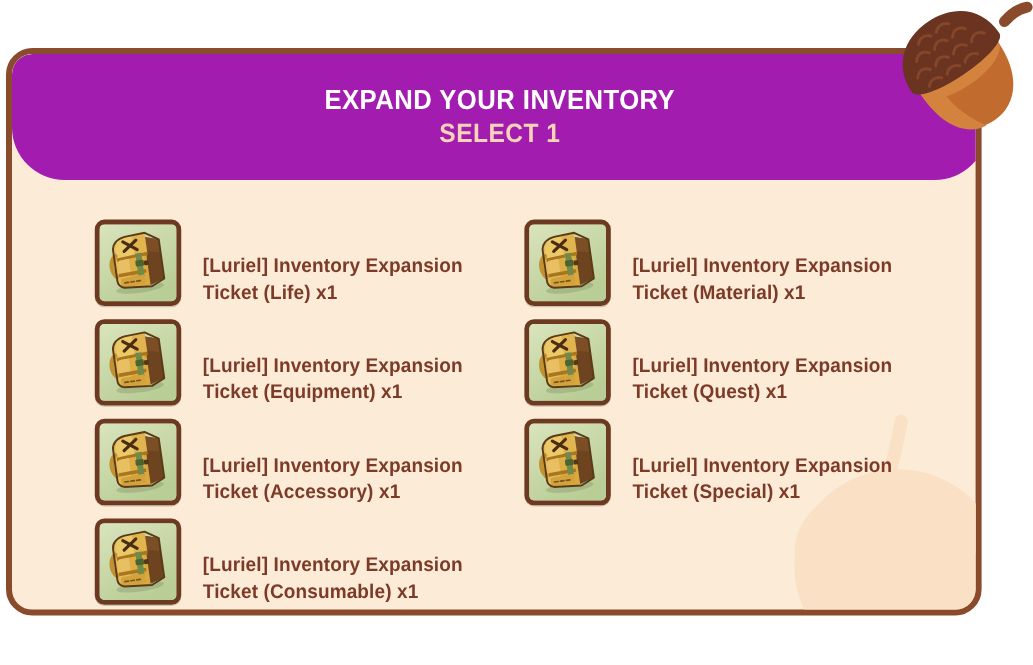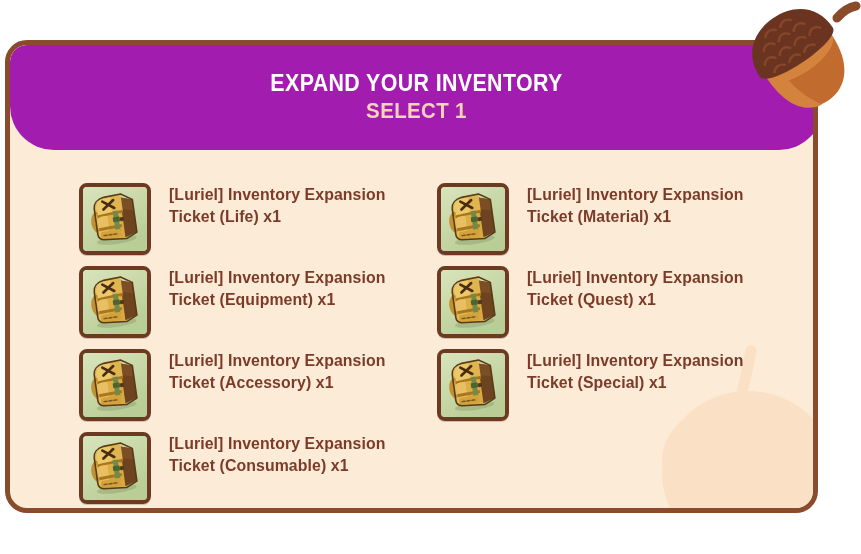--- a/index.html
+++ b/index.html
@@ -77,21 +77,21 @@
     position: absolute;
     left: 0;
     top: 105px;
     width: 813px;
     height: 363px;
     z-index: 2;
   }
   .item-row {
     position: absolute;
     display: flex;
-    align-items: flex-start;
+    align-items: flex-end;
     width: 360px;
   }
   .col-left  { left: 69px; }
   .col-right { left: 427px; }
   .row-0 { top: 33px; }
   .row-1 { top: 116px; }
   .row-2 { top: 199px; }
   .row-3 { top: 282px; }
 
   

